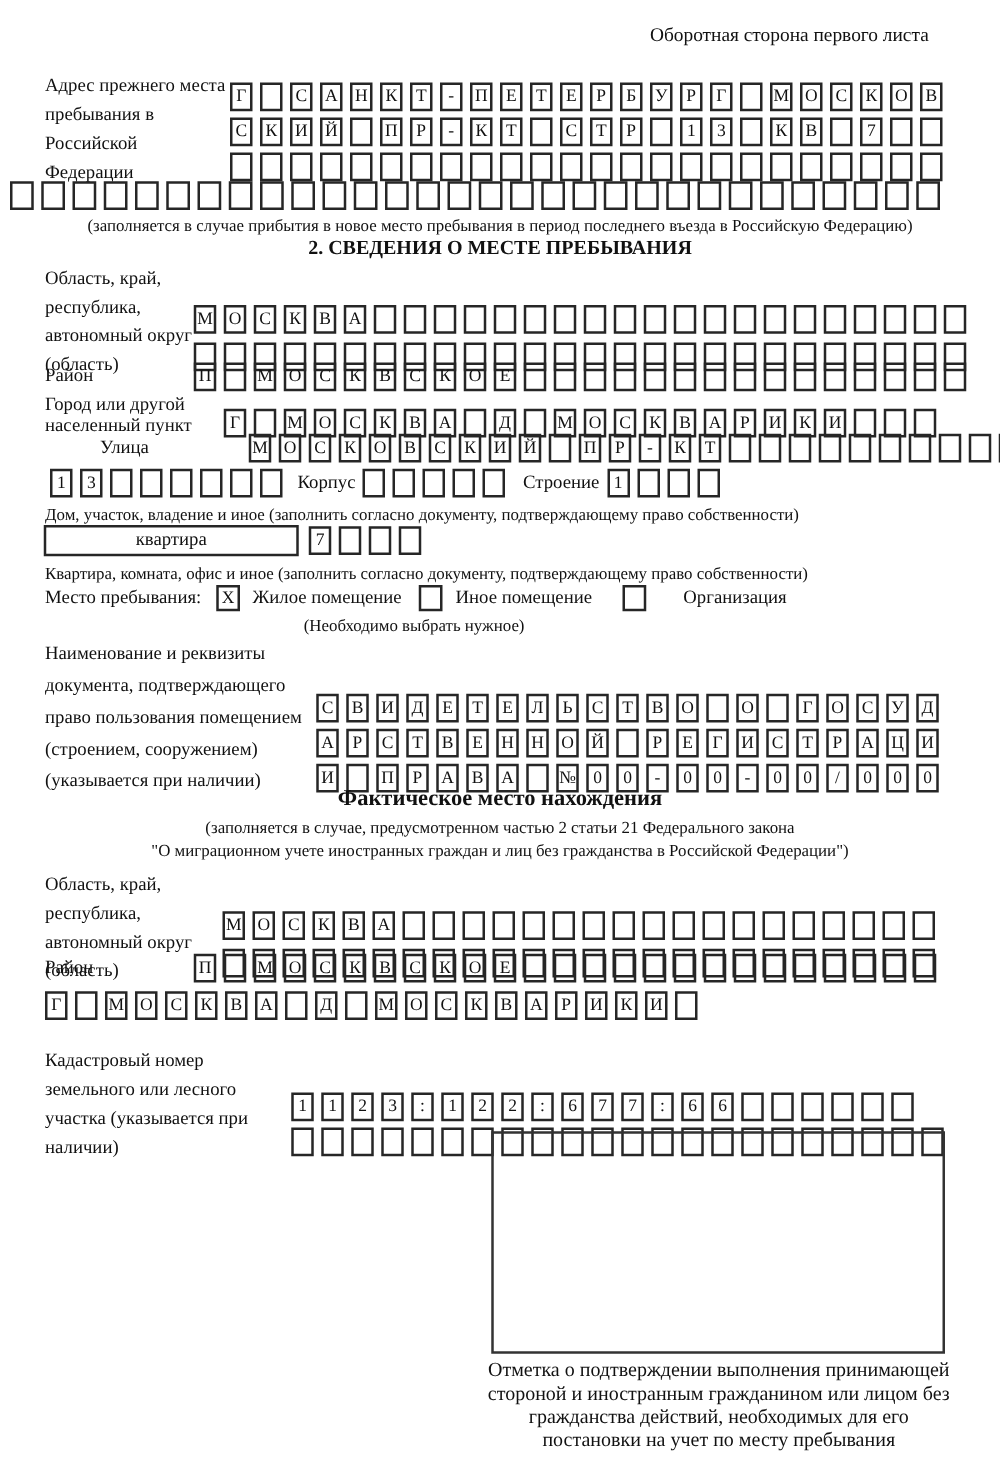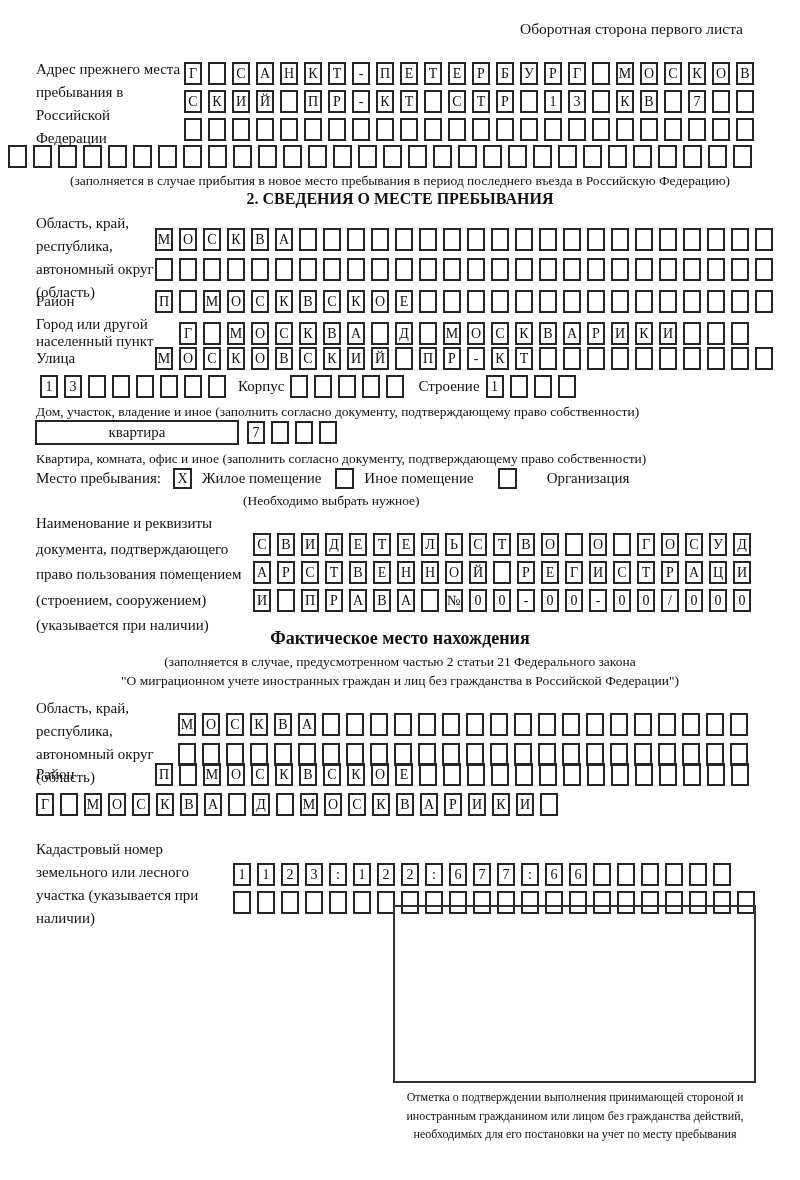--- a/index.html
+++ b/index.html
@@ -18,21 +18,21 @@
     flex:0 0 auto; width:18px; height:23px;
     border:2px solid #262626;
     font-size:14px; line-height:19px; text-align:center;
     color:#111;
   }
   .cellrow.wide .cell { width:19px; }
 
   .rowstack > .cellrow { margin-bottom:5px; }
   .rowstack.g7 > .cellrow { margin-bottom:7px; }
 
-  .flexline { display:flex; align-items:center; }
+  .flexline { display:flex; align-items:flex-end; }
 
   .lbl { font-size:15px; line-height:23px; }
   .lbl.tight { line-height:17px; }
   .note { font-size:13.5px; line-height:18px; color:#111; }
   .center { text-align:center; width:800px; left:0; }
   .bold { font-weight:bold; }
 
   .label-box {
     border:2px solid #262626; height:25px;
     display:flex; align-items:center; justify-content:center;
@@ -290,21 +290,21 @@
         <span class="cell">И</span>
         <span class="cell">К</span>
         <span class="cell">И</span>
         <span class="cell"></span>
         <span class="cell"></span>
         <span class="cell"></span>
       </div>
   </div>
 
   <div class="abs flexline" style="top:347px; left:36px;">
-    <div class="lbl" style="width:119px;">Улица</div>
+    <div class="lbl" style="width:119px;margin-left:44px;">Улица</div>
     <div class="cellrow">
         <span class="cell">М</span>
         <span class="cell">О</span>
         <span class="cell">С</span>
         <span class="cell">К</span>
         <span class="cell">О</span>
         <span class="cell">В</span>
         <span class="cell">С</span>
         <span class="cell">К</span>
         <span class="cell">И</span>
@@ -621,15 +621,15 @@
           <span class="cell"></span>
           <span class="cell"></span>
           <span class="cell"></span>
           <span class="cell"></span>
           <span class="cell"></span>
         </div>
     </div>
   </div>
 
   <div id="stamp-box" class="abs" style="top:905px; left:393px; width:363px; height:178px;"></div>
-  <div class="abs note" style="top:1088px; left:388px; width:374px; text-align:center; font-size:12px; line-height:18.5px;">Отметка о подтверждении выполнения принимающей стороной и иностранным гражданином или лицом без гражданства действий, необходимых для его постановки на учет по месту пребывания</div>
+  <div class="abs note" style="top:1088px; left:388px; width:374px; text-align:center; font-size:16px; line-height:18.5px;">Отметка о подтверждении выполнения принимающей стороной и иностранным гражданином или лицом без гражданства действий, необходимых для его постановки на учет по месту пребывания</div>
 
 </div>
 
 </body></html>

